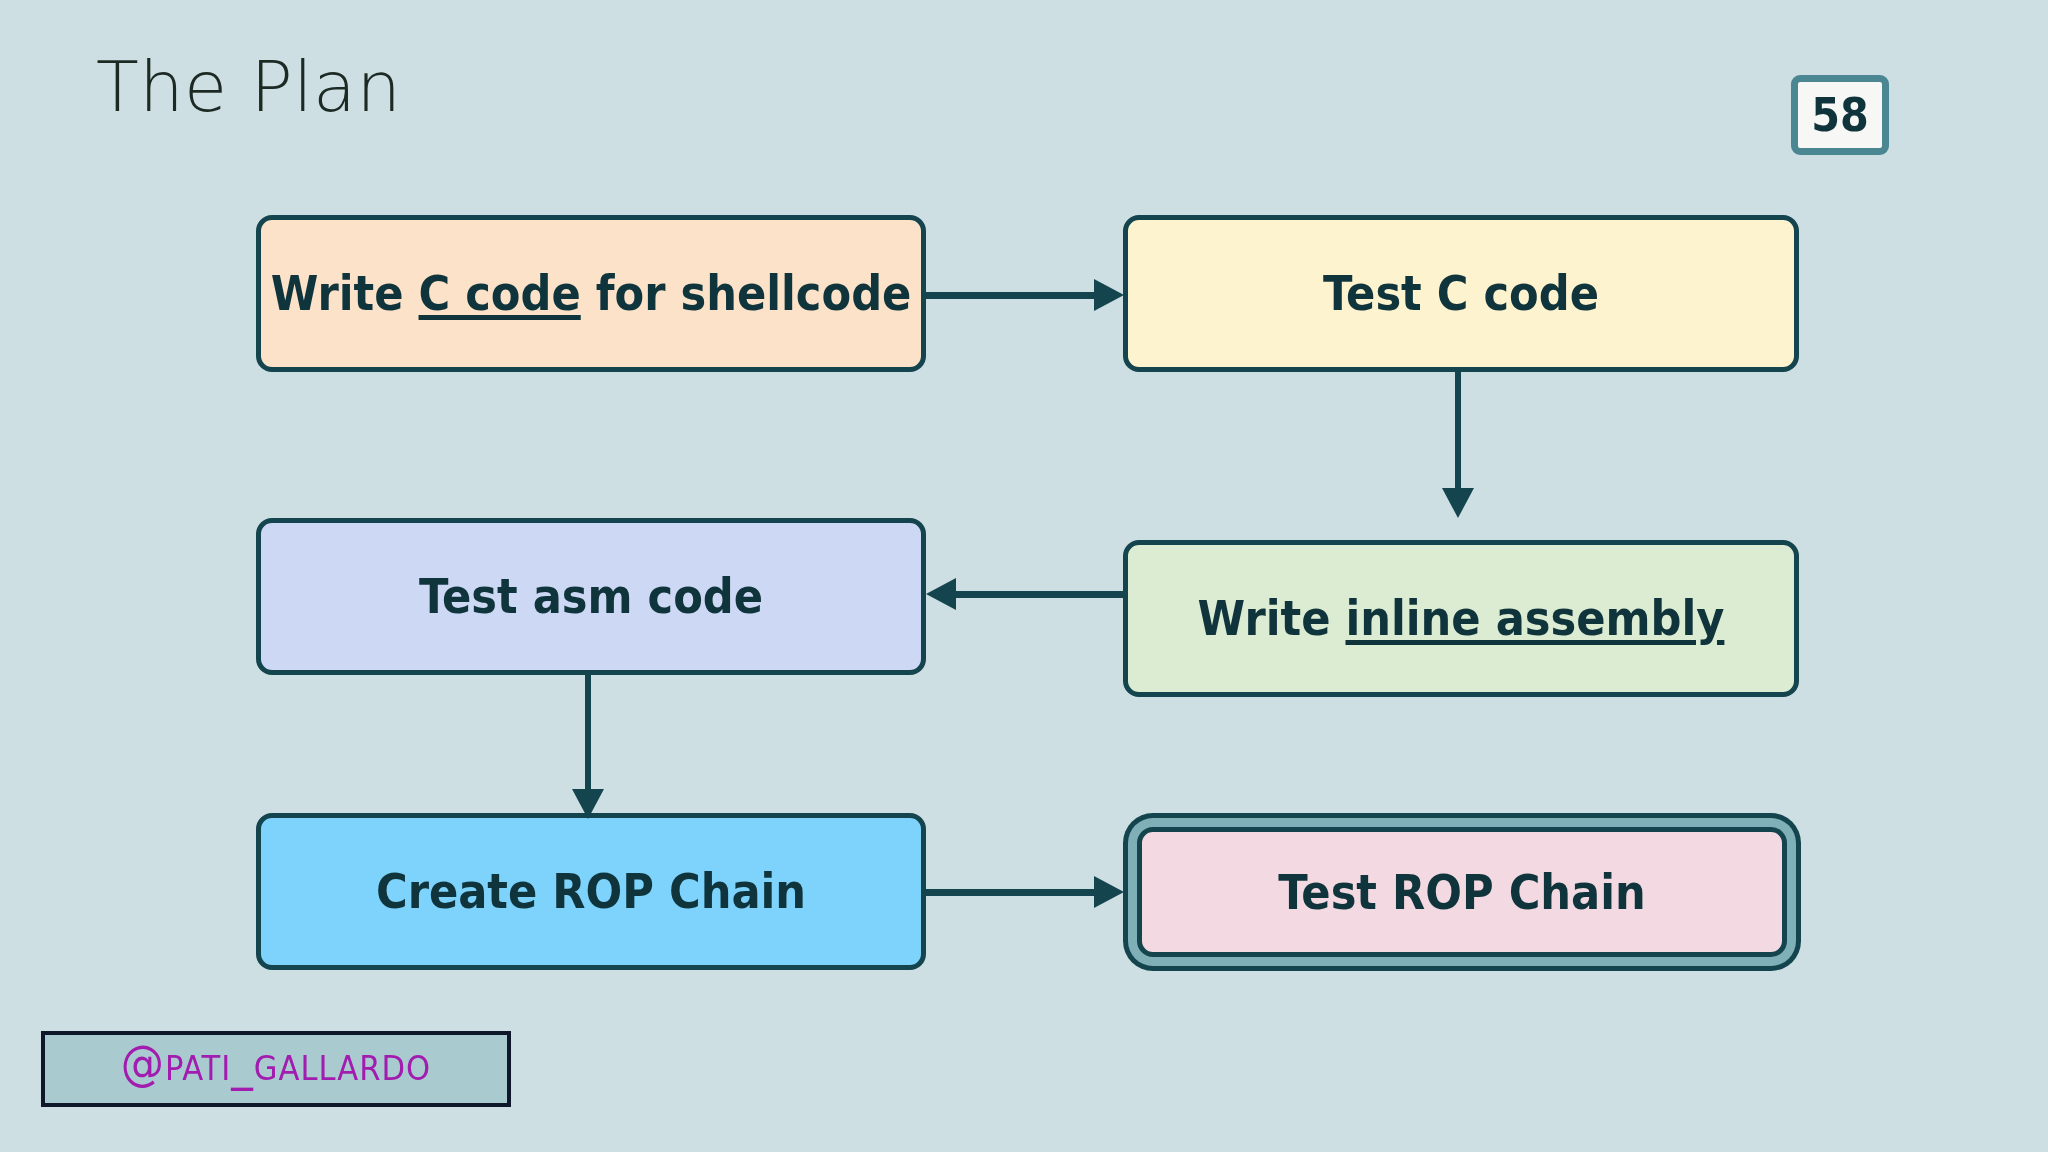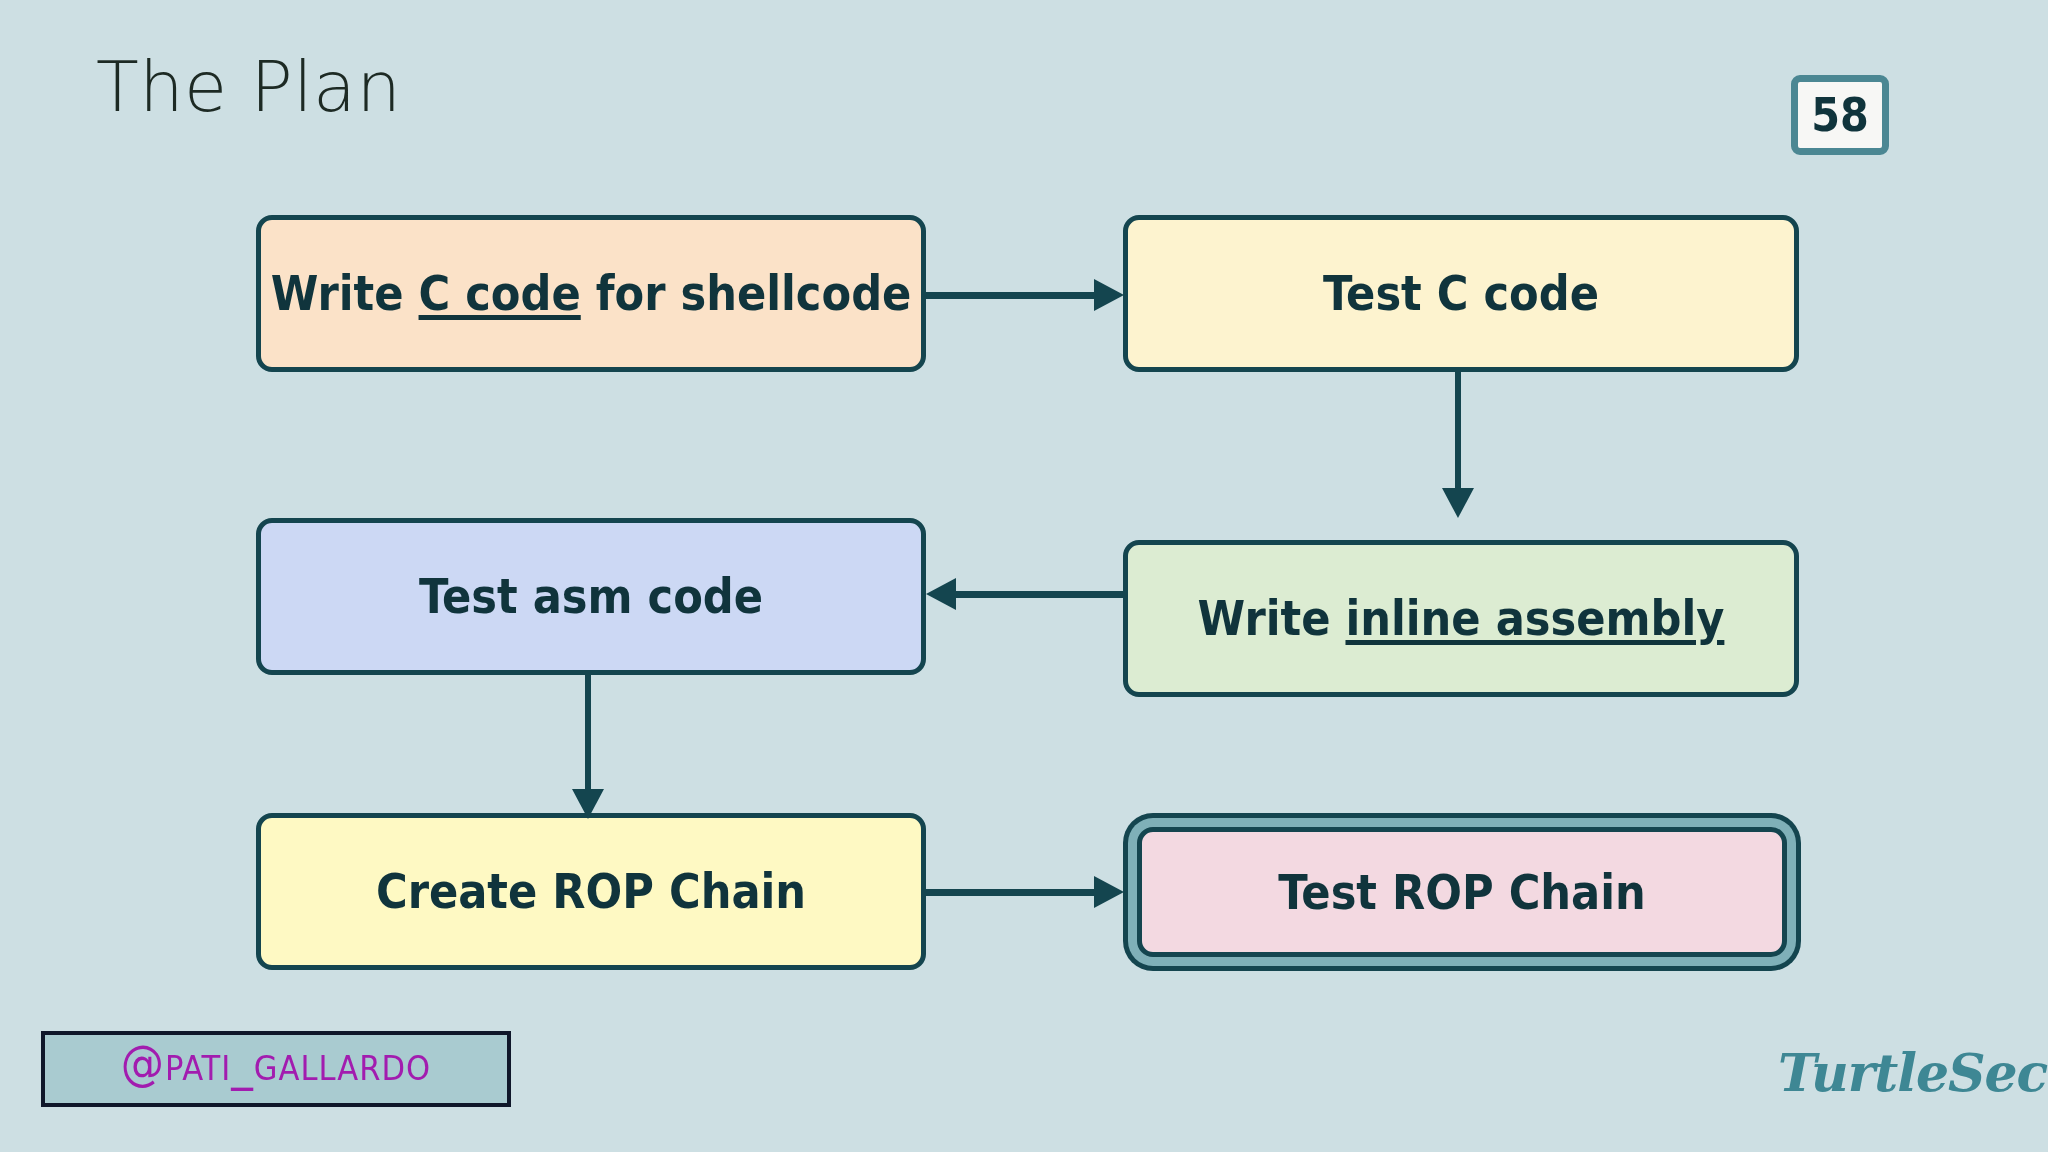--- a/index.html
+++ b/index.html
@@ -83,21 +83,21 @@
     box-shadow:
       0 0 0 9px #7fb0b8,
       0 0 0 14px #14454f;
   }
 
   
   #node-write-c    { left: 256px;  top: 215px; width: 670px; height: 157px; background: #fbe2c8; }
   #node-test-c     { left: 1123px; top: 215px; width: 676px; height: 157px; background: #fdf3cf; }
   #node-test-asm   { left: 256px;  top: 518px; width: 670px; height: 157px; background: #ccd8f4; }
   #node-write-asm  { left: 1123px; top: 540px; width: 676px; height: 157px; background: #dcecd2; }
-  #node-create-rop { left: 256px;  top: 813px; width: 670px; height: 157px; background: #fef9c3; }
+  #node-create-rop { left: 256px;  top: 813px; width: 670px; height: 157px; background: #7dd3fc; }
   #node-test-rop   { left: 1137px; top: 827px; width: 650px; height: 130px; background: #f3d9e1; }
 
   
   .arrow { position: absolute; }
   .arrow .shaft {
     position: absolute;
     background: #14454f;
   }
   .arrow .head {
     position: absolute;
@@ -237,17 +237,14 @@
 
   <div class="arrow" id="arrow-5">
     <div class="shaft"></div>
     <div class="head right"></div>
   </div>
 
   <div class="handle">
     <span>@pati_gallardo</span>
   </div>
 
-  <div class="logo">
-    <span>TurtleSec</span>
-  </div>
 
 </div>
 
 </body></html>

